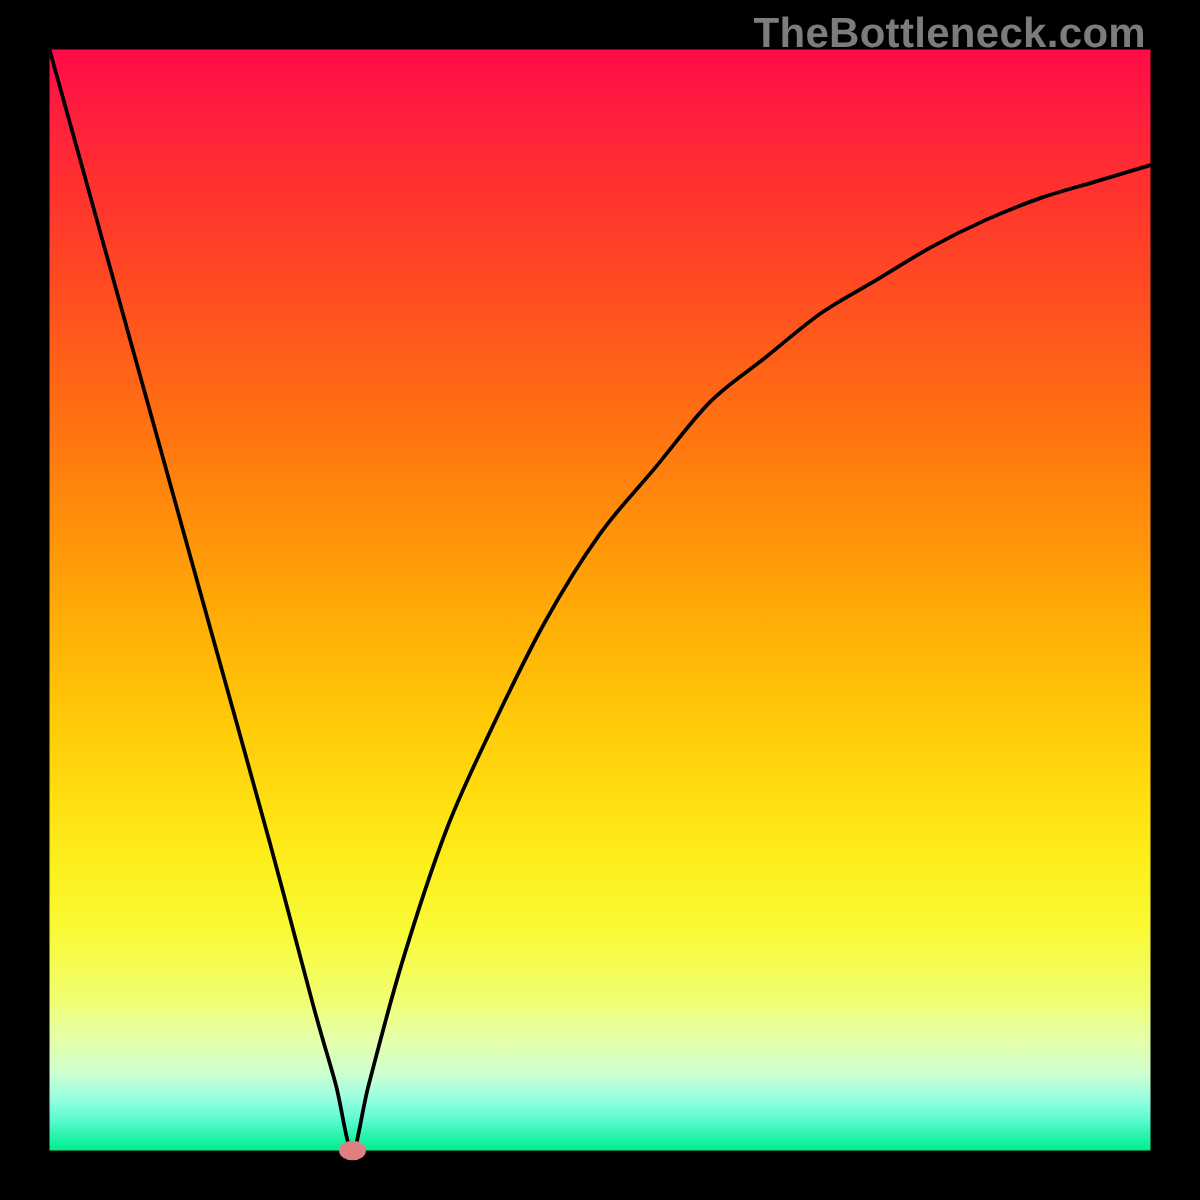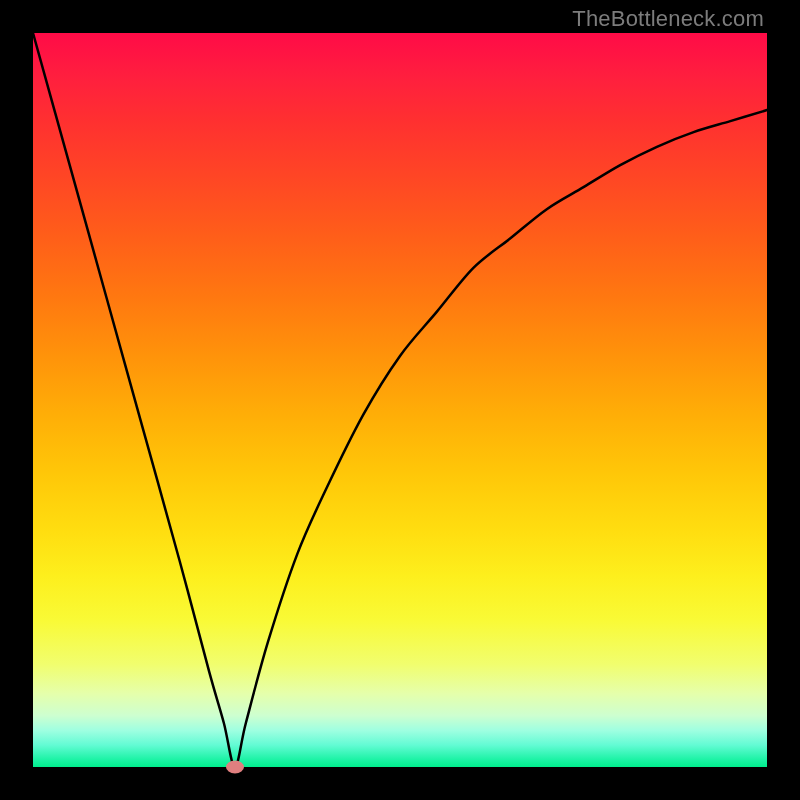--- a/index.html
+++ b/index.html
@@ -42,23 +42,23 @@
       #63fbd4 97%,
       #1cf3a5 99%,
       #00ee8d 100%
     );
   }
   .watermark {
     position: absolute;
     top: 6px;
     right: 36px;
     color: #7c7c7c;
-    font-size: 22px;
+    font-size: 28px;
     letter-spacing: 0.2px;
-    font-weight: 400;
+    font-weight: 700;
   }
   svg.curve {
     position: absolute;
     left: 33px;
     top: 33px;
     width: 734px;
     height: 734px;
     overflow: visible;
   }
   .dot {

